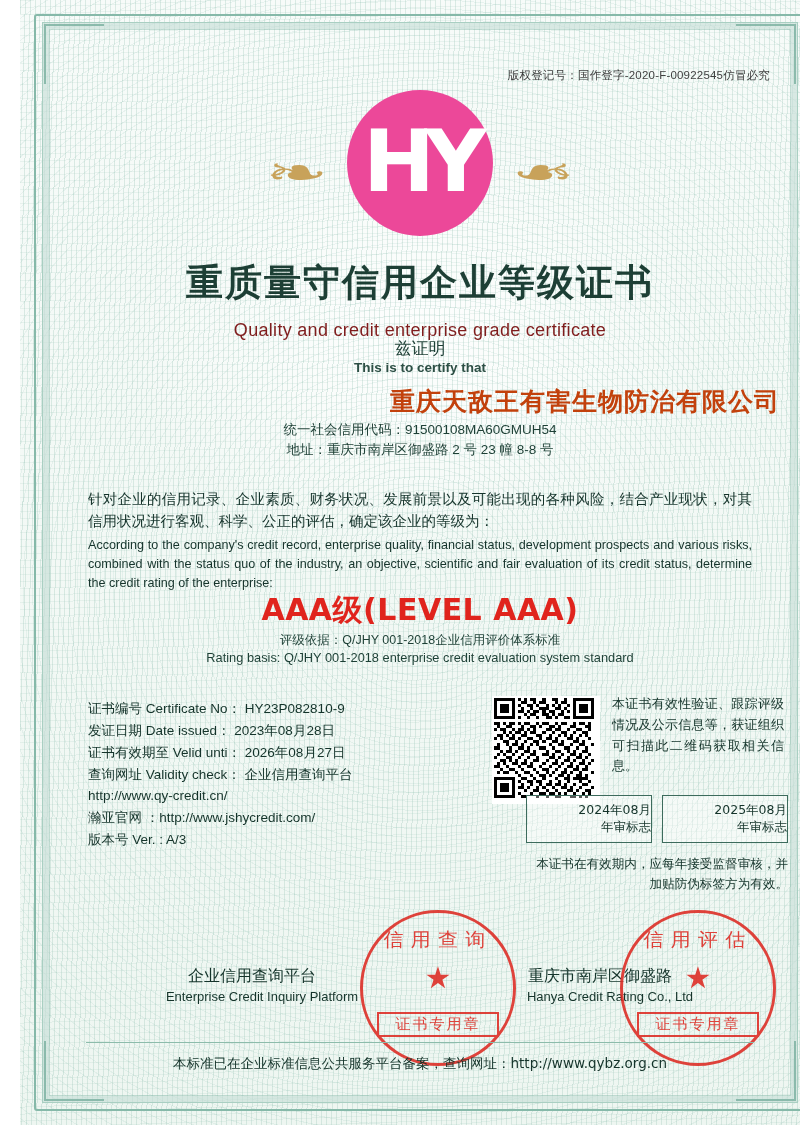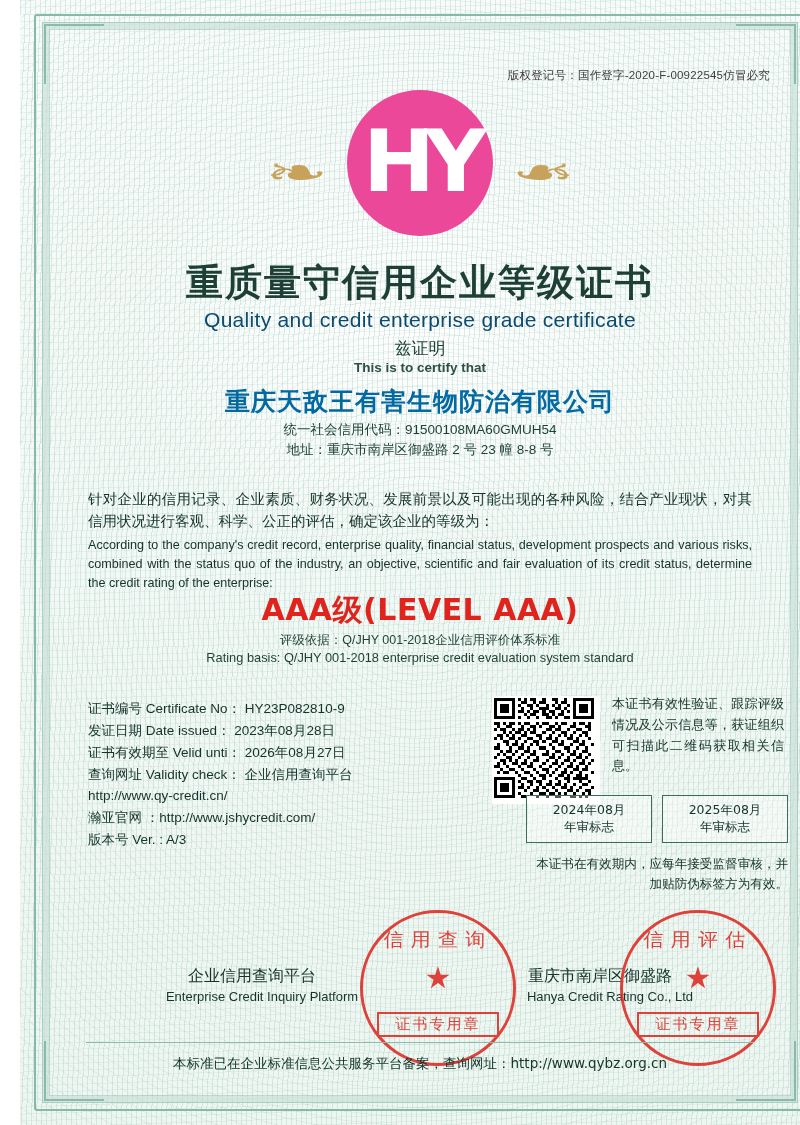--- a/index.html
+++ b/index.html
@@ -119,25 +119,25 @@
     width: 100%;
     text-align: center;
     font-size: 37px;
     font-weight: bold;
     color: #1d3f35;
     letter-spacing: 2px;
     font-family: "DejaVu Sans", sans-serif;
   }
   .title-en {
     position: absolute;
-    top: 278px;
-    width: 100%;
-    text-align: center;
-    font-size: 21px;
-    color: #0c4a6e;
+    top: 290px;
+    width: 100%;
+    text-align: center;
+    font-size: 18px;
+    color: #7f1d1d;
     letter-spacing: .3px;
   }
   .certify-cn {
     position: absolute;
     top: 307px;
     width: 100%;
     text-align: center;
     font-size: 17px;
     color: #1d3f35;
     font-family: "DejaVu Sans", sans-serif;
@@ -148,24 +148,24 @@
     width: 100%;
     text-align: center;
     font-size: 13.5px;
     color: #2d4f45;
     font-weight: bold;
   }
   .company {
     position: absolute;
     top: 355px;
     width: 100%;
-    text-align: center;
+    text-align: right;
     font-size: 25px;
     font-weight: bold;
-    color: #0369a1;
+    color: #c2410c;
     letter-spacing: 1px;
     font-family: "DejaVu Sans", sans-serif;
   }
   .credit-code {
     position: absolute;
     top: 391px;
     width: 100%;
     text-align: center;
     font-size: 13.5px;
     color: #1d3f35;
@@ -272,21 +272,21 @@
     width: 262px;
     display: flex;
     gap: 10px;
   }
   .year-box {
     flex: 1;
     border: 1px solid #3c6b5c;
     height: 46px;
     display: flex;
     flex-direction: column;
-    align-items: center;
+    align-items: flex-end;
     justify-content: center;
     font-size: 12.5px;
     color: #14332a;
     line-height: 1.35;
     background: rgba(255,255,255,0.35);
     font-family: "DejaVu Sans", sans-serif;
   }
   .valid-note {
     position: absolute;
     top: 824px;

